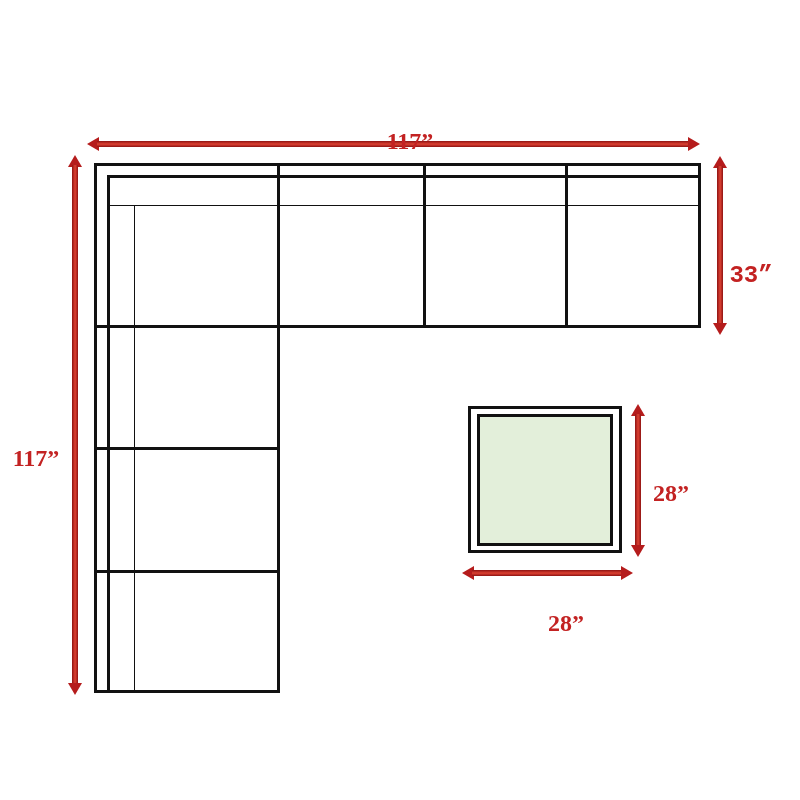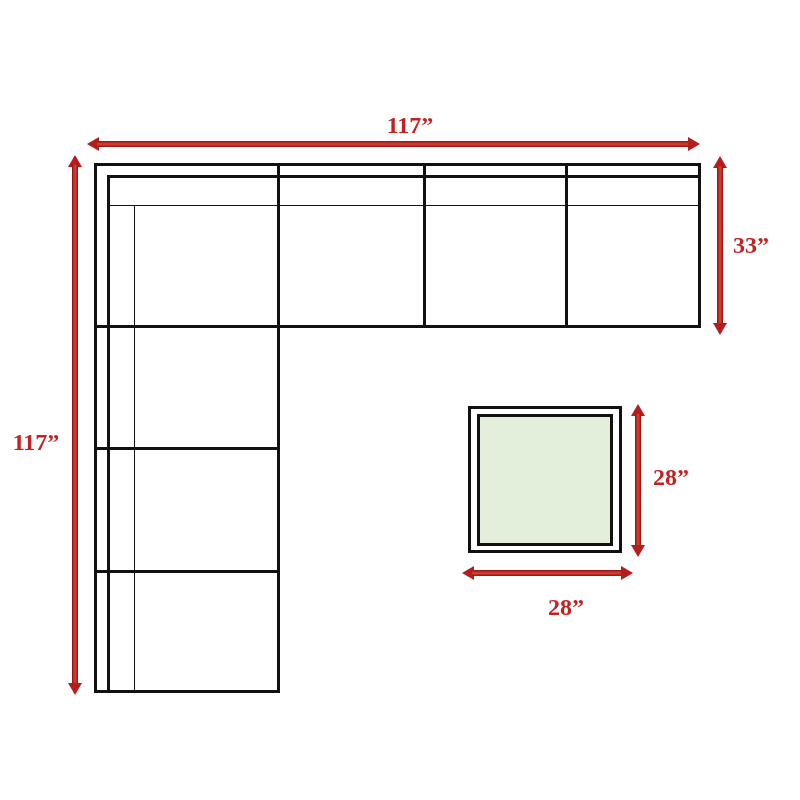--- a/index.html
+++ b/index.html
@@ -18,20 +18,21 @@
   .ln{position:absolute;background:var(--black);}
   .dim-label{
     position:absolute;
     color:var(--red);
     font-weight:bold;
     font-size:24px;
     line-height:26px;
     text-align:center;
     letter-spacing:0px;
     font-family:"Liberation Serif", serif;
+    margin-top:16px;
   }
   .dim-arrow{position:absolute;}
   .dim-arrow .head{position:absolute;width:0;height:0;border-style:solid;}
   
   .dim-arrow.h{height:14px;}
   .dim-arrow.h .shaft{
     position:absolute;left:10px;right:10px;top:4px;height:6px;
     background:linear-gradient(180deg,#8e1212 0%,#d23b2e 45%,#d23b2e 60%,#8e1212 100%);
   }
   .dim-arrow.h .head.left{left:0;top:0;border-width:7px 12px 7px 0;border-color:transparent #b51c1c transparent transparent;}
@@ -102,17 +103,17 @@
   </div>
 
   <div class="dim-arrow h" style="left:462px;top:566px;width:171px;">
     <div class="head left"></div>
     <div class="shaft"></div>
     <div class="head right"></div>
   </div>
 
   <div class="dim-label" style="left:360px;top:112px;width:100px;">117”</div>
   <div class="dim-label" style="left:0px;top:429px;width:72px;">117”</div>
-  <div class="dim-label" style="left:716px;top:232px;width:70px;">33”</div>
+  <div class="dim-label" style="left:716px;top:247px;width:70px;font-family:Liberation Mono, monospace;">33”</div>
   <div class="dim-label" style="left:636px;top:464px;width:70px;">28”</div>
   <div class="dim-label" style="left:531px;top:594px;width:70px;">28”</div>
 
 </div>
 
 </body></html>

